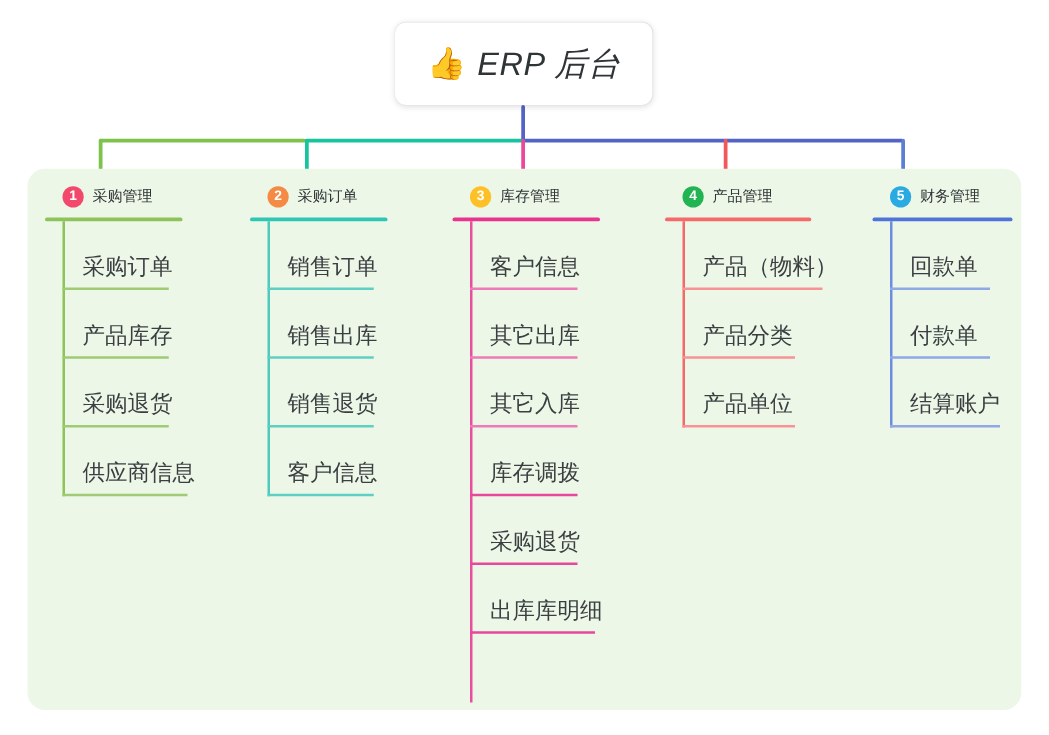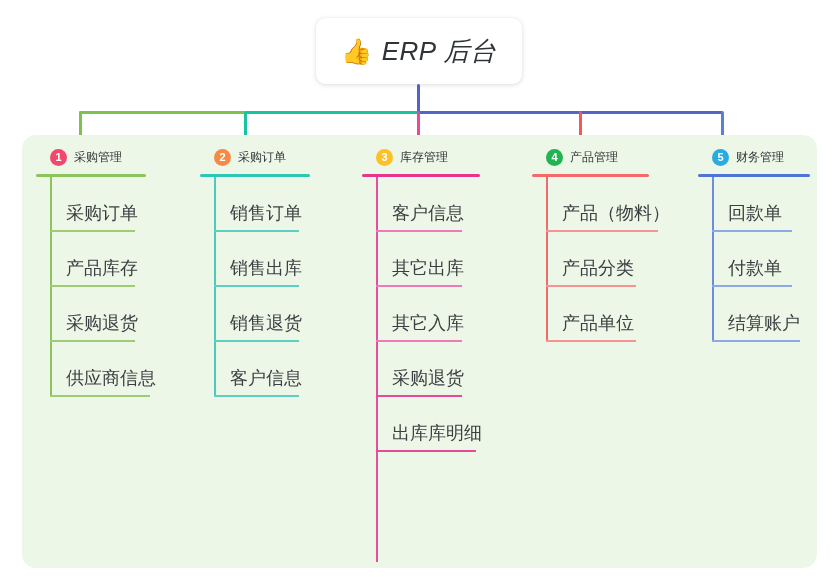--- a/index.html
+++ b/index.html
@@ -181,20 +181,24 @@
       </div>
       <div class="leaf">
         <span class="leaf-label">其它出库</span>
         <span class="leaf-rule" style="width:86px;background:#ef7ab8;"></span>
       </div>
       <div class="leaf">
         <span class="leaf-label">其它入库</span>
         <span class="leaf-rule" style="width:86px;background:#ef7ab8;"></span>
       </div>
       <div class="leaf">
+        <span class="leaf-label">库存调拨</span>
+        <span class="leaf-rule" style="width:86px;background:#e8489b;"></span>
+      </div>
+      <div class="leaf">
         <span class="leaf-label">采购退货</span>
         <span class="leaf-rule" style="width:86px;background:#e8489b;"></span>
       </div>
       <div class="leaf">
         <span class="leaf-label">出库库明细</span>
         <span class="leaf-rule" style="width:100px;background:#e8489b;"></span>
       </div>
     </div>
   </div>
 

